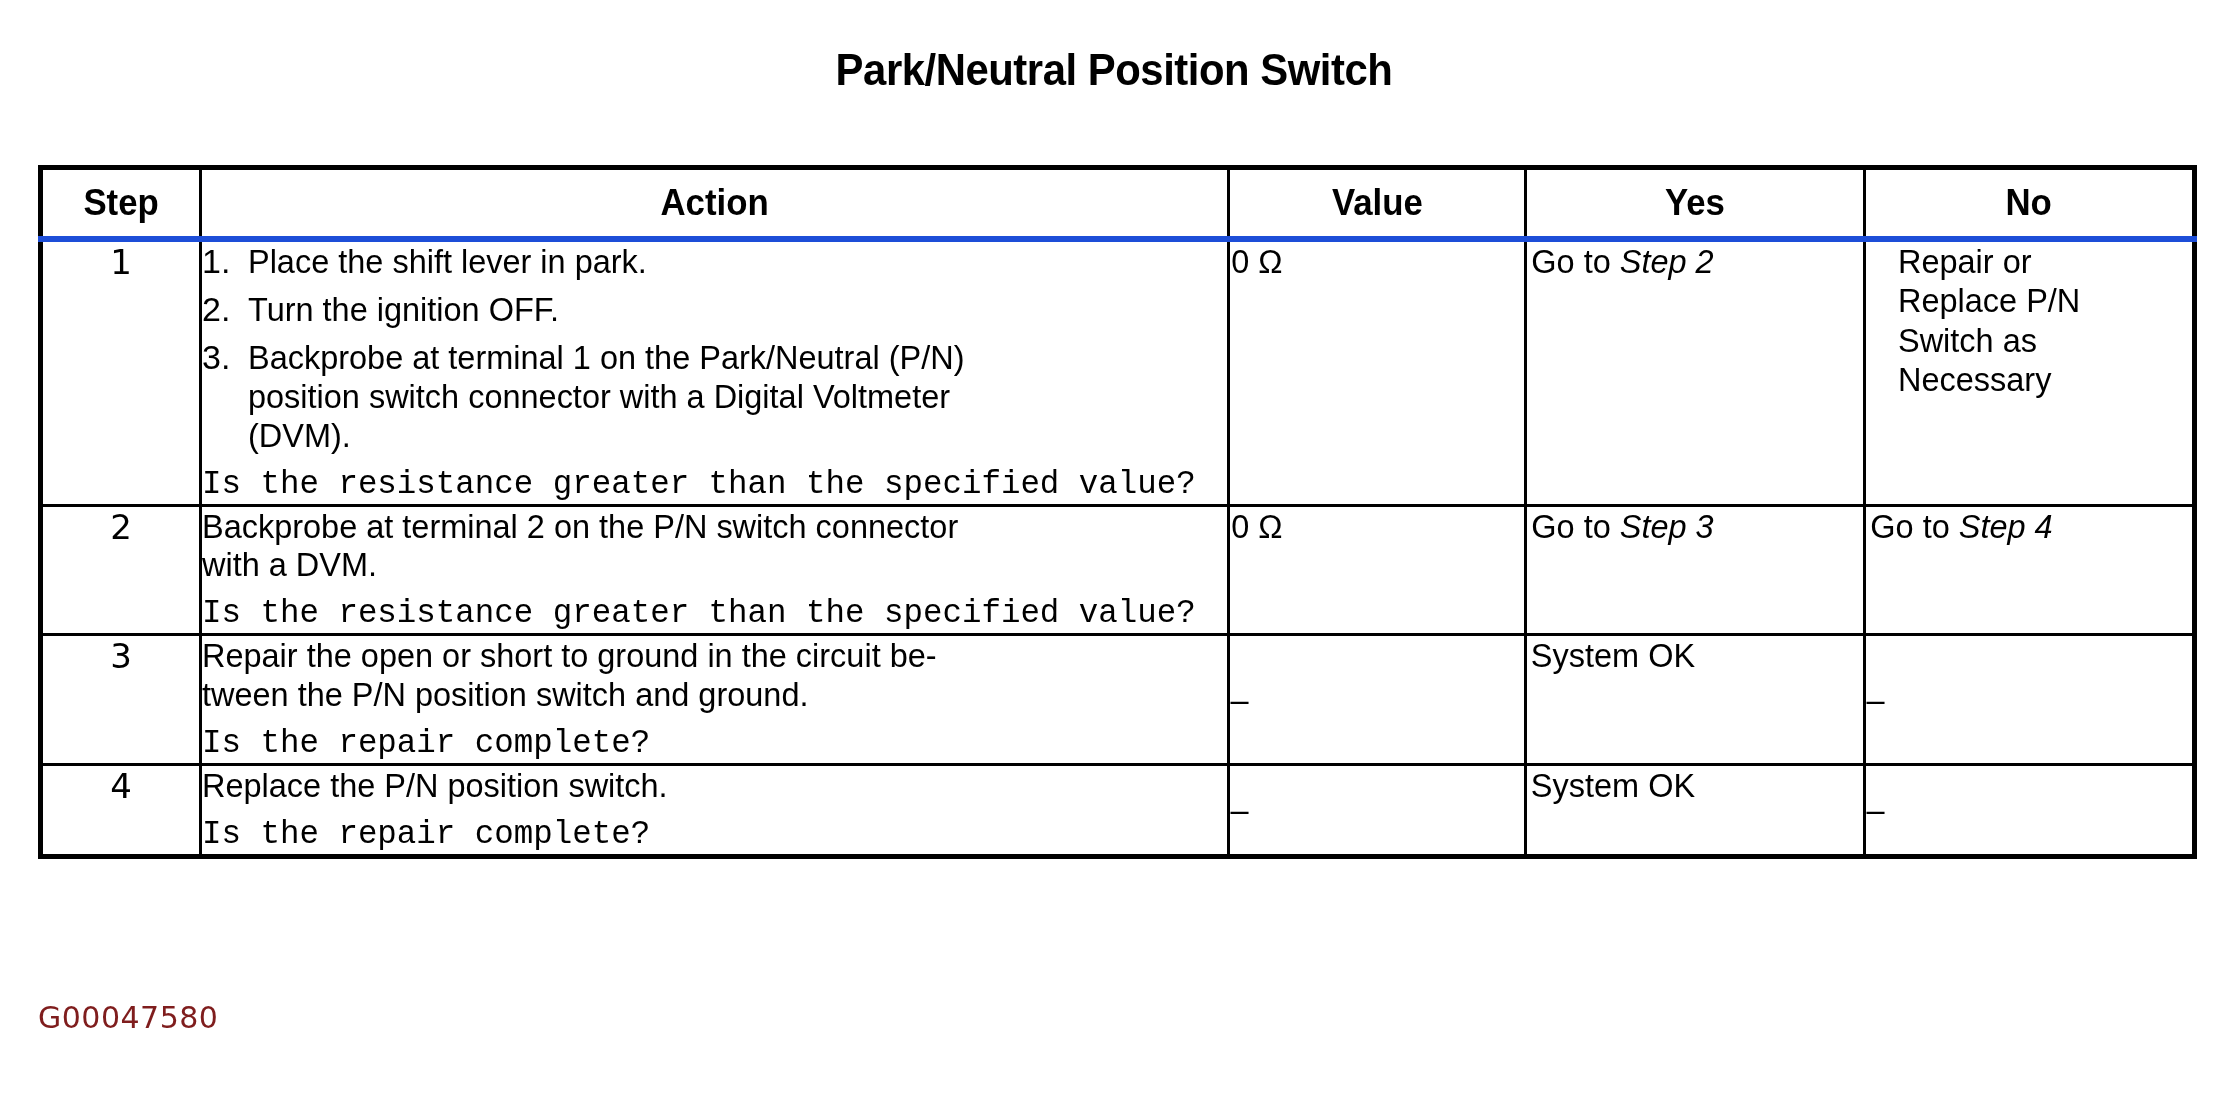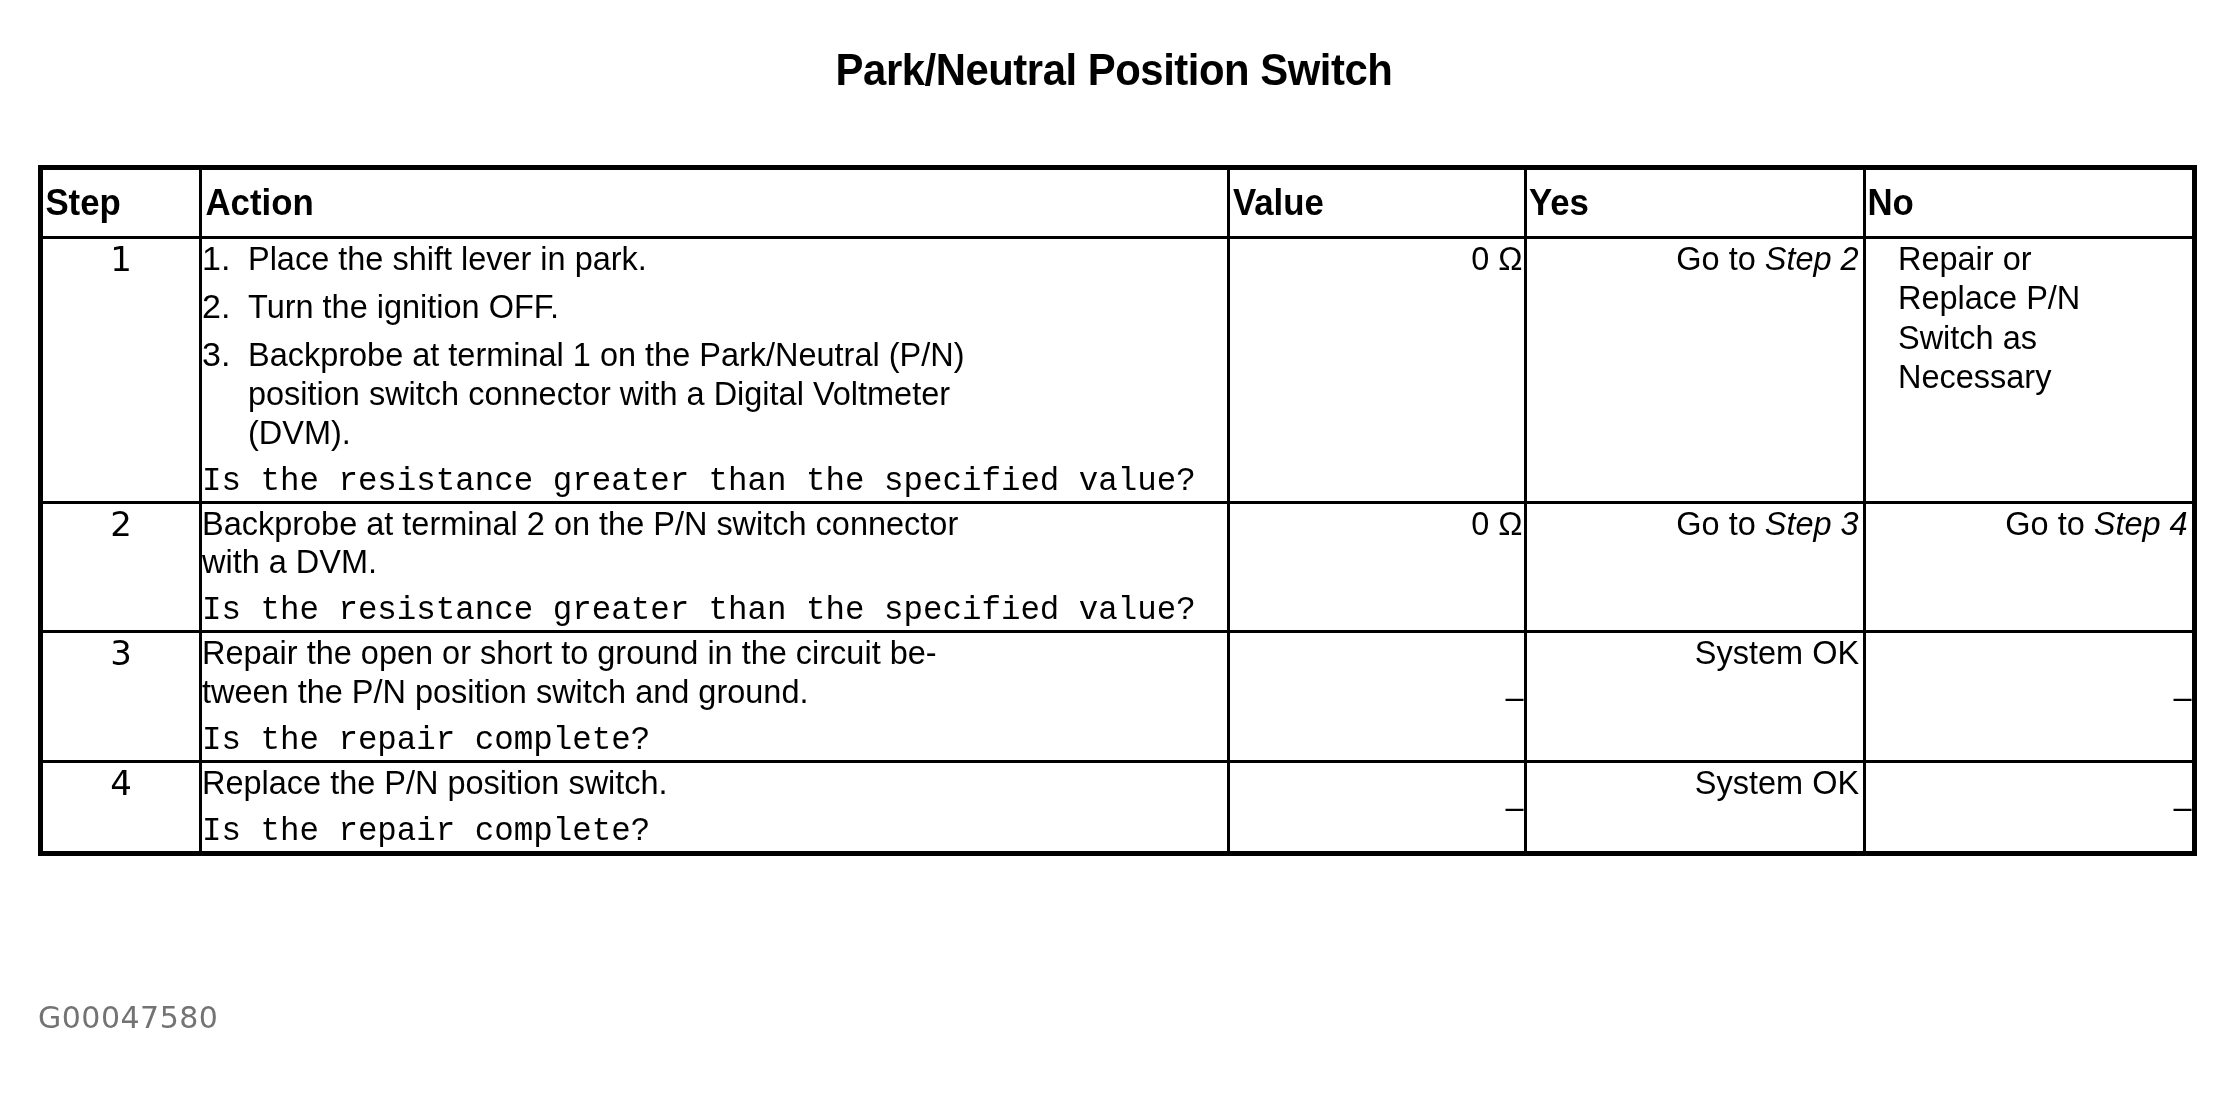--- a/index.html
+++ b/index.html
@@ -58,25 +58,25 @@
   
   col.c-step   { width: 160px; }
   col.c-action { width: 1028px; }
   col.c-value  { width: 297px; }
   col.c-yes    { width: 339px; }
   col.c-no     { width: 330px; }
 
   
   .hdr-row th {
     height: 66px;
-    text-align: left;
+    text-align: center;
     vertical-align: middle;
     font-size: 37px;
     font-weight: bold;
-    border-bottom: 2px solid #1d4ed8;
+    border-bottom: 6px solid #1d4ed8;
   }
   .hdr-row th > span {
     display: inline-block;
     transform: scaleX(0.94);
   }
 
   
   .cell-step {
     text-align: center;
     vertical-align: middle;
@@ -114,21 +114,21 @@
   }
   .cell-action .txt {
     display: inline-block;
     transform: scaleX(0.955);
     transform-origin: left top;
     white-space: pre;
   }
 
   
   .cell-value, .cell-yes, .cell-no {
-    text-align: right;
+    text-align: left;
     vertical-align: bottom;
     font-size: 34px;
     line-height: 1.16;
     padding: 0 8px 14px 8px;
   }
   .cell-value.mid, .cell-no.mid {
     vertical-align: middle;
     padding-bottom: 0;
   }
   .cell-no.block {
@@ -152,21 +152,21 @@
   }
 
   
   .footer-code {
     position: absolute;
     left: 38px;
     top: 1000px;
     font-family: "DejaVu Sans", sans-serif;
     font-size: 30px;
     letter-spacing: 0.5px;
-    color: #737373;
+    color: #7f1d1d;
   }
 </style>
 </head>
 <body>
 
 <div class="page">
 
   <div class="doc-title">Park/Neutral Position Switch</div>
 
   <table class="diag-table">

